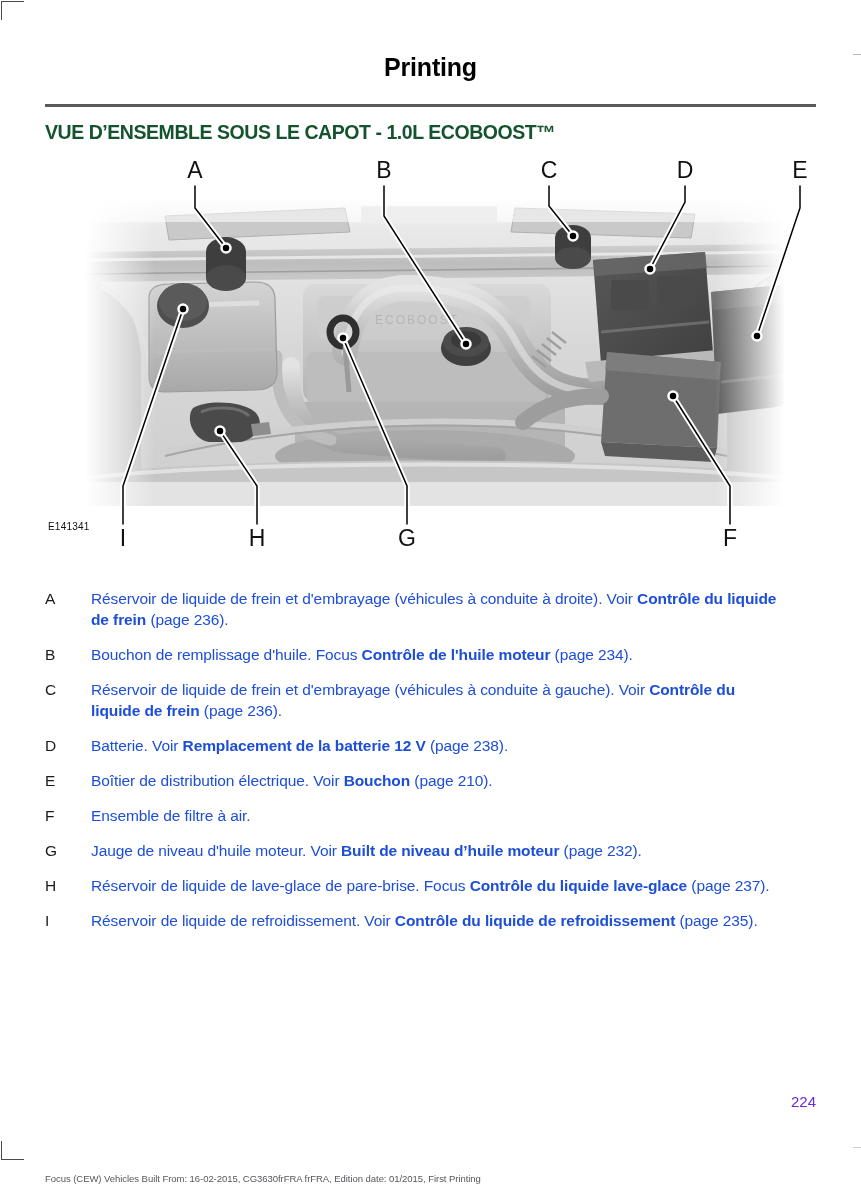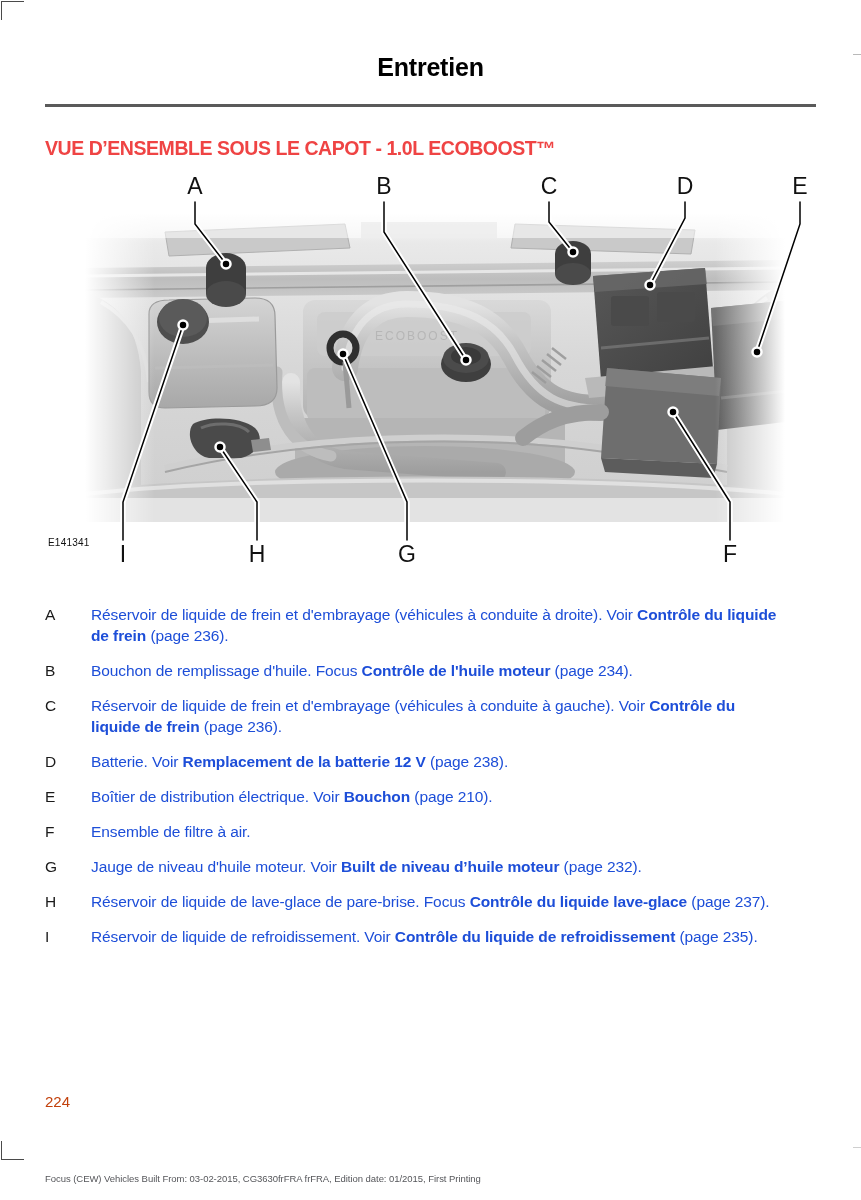--- a/index.html
+++ b/index.html
@@ -67,25 +67,25 @@
   }
   .head-rule {
     margin-top: 24px;
     height: 2.5px;
     background: #5a5a5a;
     width: 100%;
   }
 
   
   .section-title {
-    margin-top: 30px;
+    margin-top: 14px;
     font-size: 19.5px;
     font-weight: bold;
     letter-spacing: -0.45px;
-    color: #ef4444;
+    color: #14532d;
     white-space: nowrap;
   }
 
   
   .figure {
     position: relative;
     margin-top: 12px;
     width: 771px;
     height: 400px;
   }
@@ -126,23 +126,23 @@
     letter-spacing: -0.1px;
   }
   .legend-text b { font-weight: bold; }
 
   
   .page-number {
     position: absolute;
     left: 0;
     top: 1093px;
     width: 771px;
-    text-align: left;
+    text-align: right;
     font-size: 15px;
-    color: #c2410c;
+    color: #6d28d9;
   }
   .doc-footer {
     position: absolute;
     left: 0;
     top: 1173px;
     font-size: 9.5px;
     color: #55565a;
     letter-spacing: -0.05px;
     white-space: nowrap;
   }
@@ -150,21 +150,21 @@
 </head>
 <body>
 
 <div class="crop tl"></div>
 <div class="crop bl"></div>
 <div class="crop-edge-r"></div>
 <div class="crop-edge-r2"></div>
 
 <div class="page">
 
-  <div class="chapter-title">Entretien</div>
+  <div class="chapter-title">Printing</div>
   <div class="head-rule"></div>
   <div class="section-title">VUE D’ENSEMBLE SOUS LE CAPOT - 1.0L ECOBOOST™</div>
 
   <div class="figure">
     <svg width="771" height="400" viewBox="0 0 771 400" xmlns="http://www.w3.org/2000/svg">
       <defs>
         <linearGradient id="bayFade" x1="0" y1="0" x2="0" y2="1">
           <stop offset="0" stop-color="#ffffff"></stop>
           <stop offset="0.10" stop-color="#e9e9e9"></stop>
           <stop offset="0.5" stop-color="#d7d7d7"></stop>
@@ -391,14 +391,14 @@
         <div class="legend-key">H</div>
         <div class="legend-text"><span>Réservoir de liquide de lave-glace de pare-brise.  Focus </span><b>Contrôle du liquide lave-glace</b><span> (page 237).</span></div>
       </div>
       <div class="legend-row">
         <div class="legend-key">I</div>
         <div class="legend-text"><span>Réservoir de liquide de refroidissement.  Voir </span><b>Contrôle du liquide de refroidissement</b><span> (page 235).</span></div>
       </div>
     </div>
 
   <div class="page-number">224</div>
-  <div class="doc-footer">Focus (CEW) Vehicles Built From: 03-02-2015, CG3630frFRA frFRA, Edition date: 01/2015, First Printing</div>
+  <div class="doc-footer">Focus (CEW) Vehicles Built From: 16-02-2015, CG3630frFRA frFRA, Edition date: 01/2015, First Printing</div>
 </div>
 
 </body></html>

